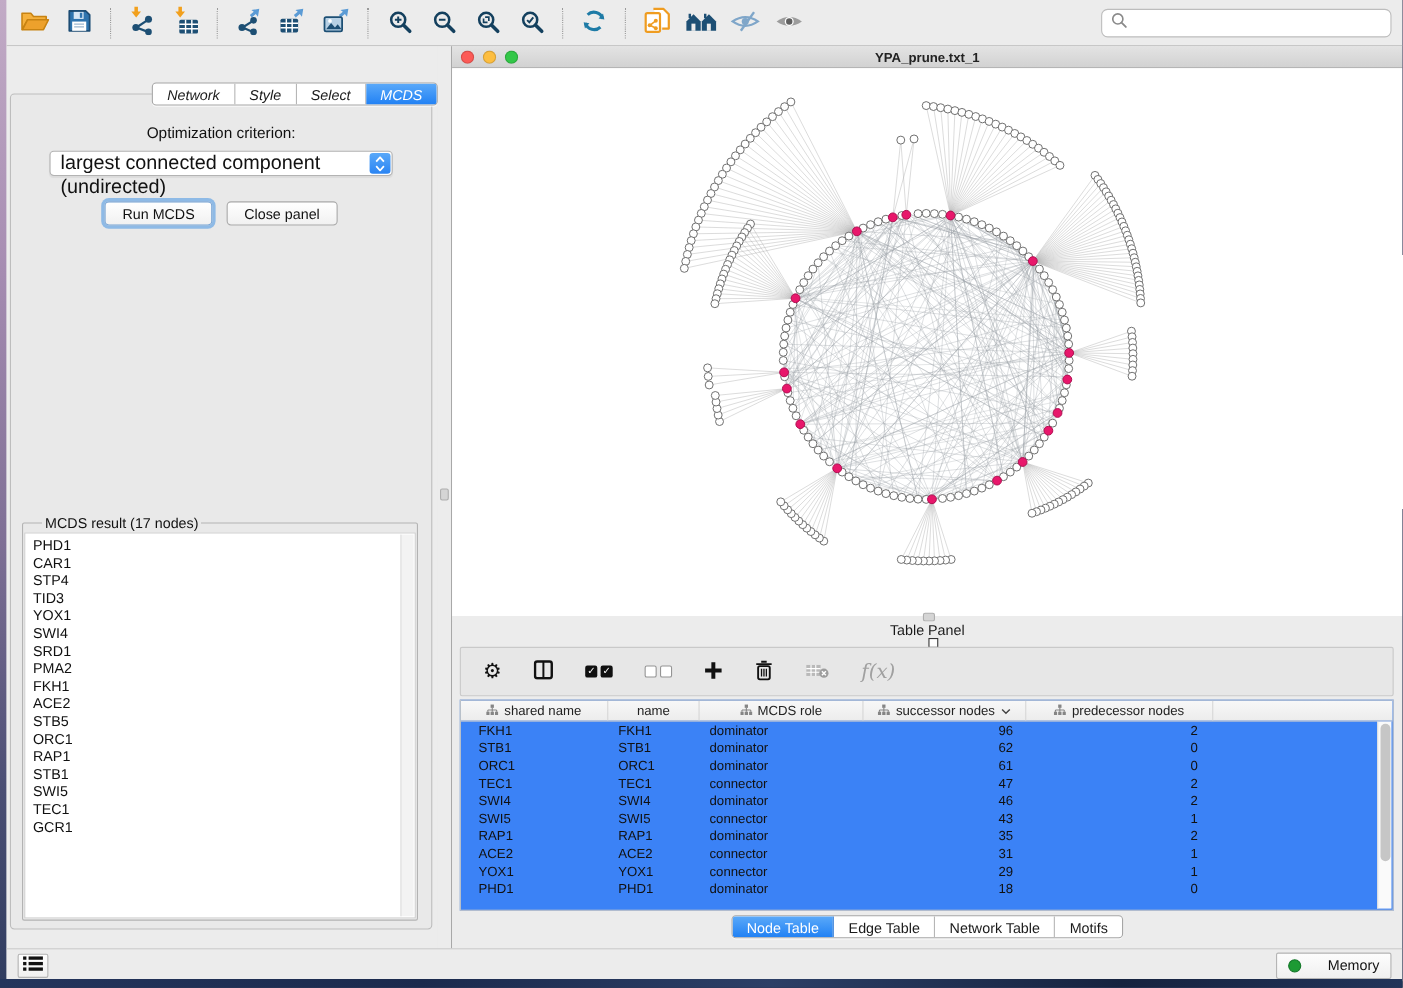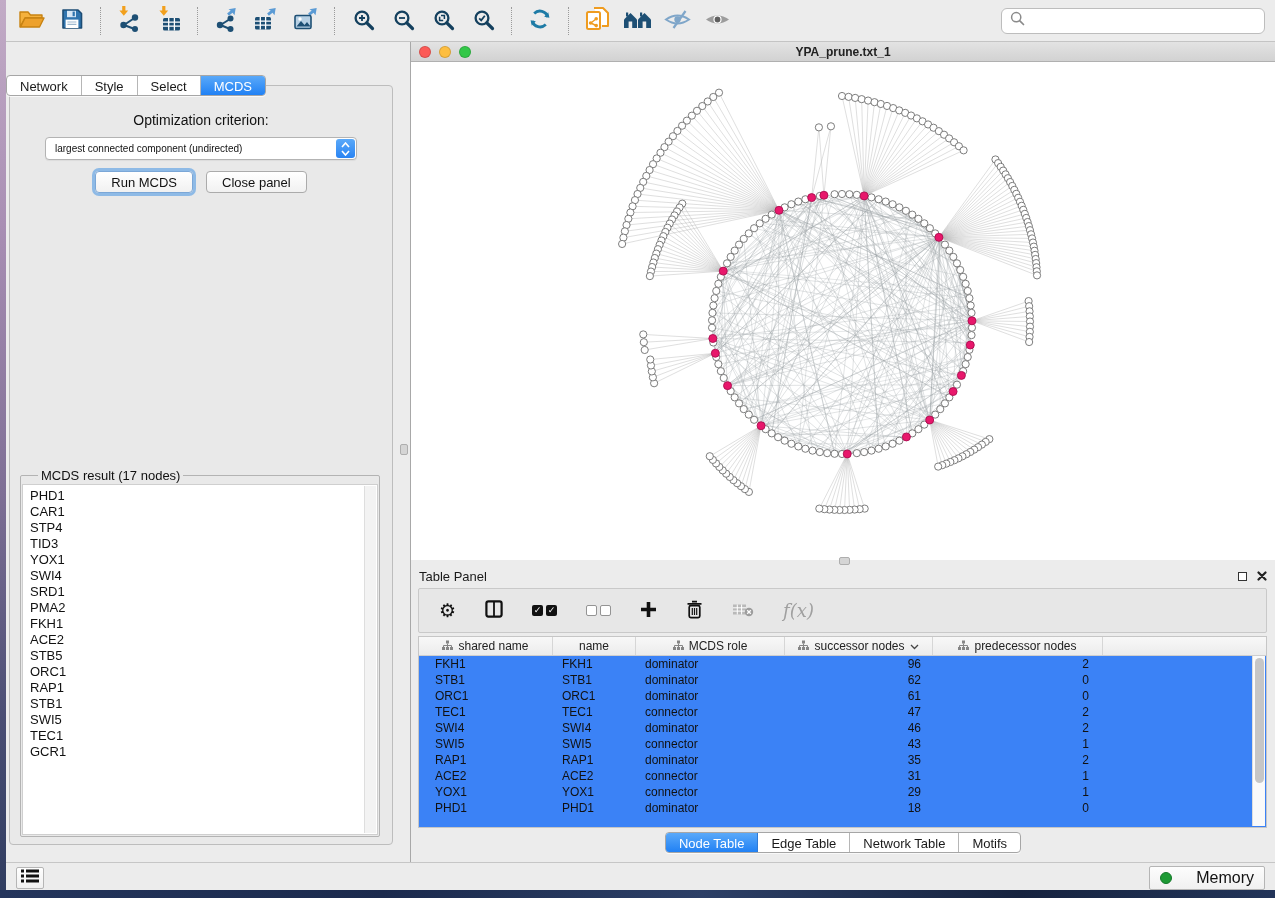--- a/index.html
+++ b/index.html
@@ -20,26 +20,26 @@
   
   .cpanel{width:392px;flex:0 0 392px;position:relative;background:#ececec;}
   .panel-title{height:26px;display:flex;align-items:center;padding:0 10px;font-size:13px;color:#1a1a1a;}
   .panel-title .sp{flex:1;}
   .wbtn{background:none;border:none;padding:0;margin-left:10px;display:flex;align-items:center;}
   .float-ico{width:9px;height:9px;border:1.4px solid #333;display:inline-block;background:#fff;}
   .seg{display:inline-flex;border:1px solid #a6a6a6;border-radius:4px;overflow:hidden;background:#fff;height:21px;box-shadow:0 1px 0 rgba(255,255,255,.7);}
   .seg .tab{padding:0 13px;font-size:13px;line-height:21px;color:#1a1a1a;border-right:1px solid #b6b6b6;cursor:default;white-space:nowrap;}
   .seg .tab:last-child{border-right:none;}
   .seg .tab.active{background:linear-gradient(#5aa9f9,#2181f4);color:#fff;border-right-color:#2e7ad6;}
-  .cp-tabs{position:absolute;top:33px;left:0;width:100%;display:flex;justify-content:flex-start;z-index:2;}
+  .cp-tabs{position:absolute;top:33px;left:0;width:100%;display:flex;justify-content:flex-end;z-index:2;font-style:italic;}
   .cp-box{position:absolute;top:43px;left:3px;right:5px;bottom:17px;background:#e9e9e9;border:1px solid #bdbdbd;border-radius:4px;}
   .opt-label{text-align:center;margin-top:26px;font-size:14px;color:#111;}
-  .select{width:312px;height:23px;margin:9px auto 0;background:#fff;border:1px solid #b3b3b3;border-radius:4px;position:relative;font-size:10px;line-height:21px;padding-left:9px;color:#111;box-shadow:0 1px 1px rgba(0,0,0,.06);}
+  .select{width:312px;height:23px;margin:9px auto 0;background:#fff;border:1px solid #b3b3b3;border-radius:4px;position:relative;font-size:18px;line-height:21px;padding-left:9px;color:#111;box-shadow:0 1px 1px rgba(0,0,0,.06);}
   .stepper{position:absolute;right:1px;top:1px;bottom:1px;width:19px;border-radius:3px;background:linear-gradient(#5aa9f9,#2a84f3);display:flex;flex-direction:column;align-items:center;justify-content:center;gap:2px;}
-  .btnrow{display:flex;justify-content:center;gap:13px;margin-top:11px;}
+  .btnrow{display:flex;justify-content:center;gap:13px;margin-top:23px;}
   .btn{height:22px;padding:0 15px;background:linear-gradient(#ffffff,#f1f1f1);border:1px solid #ababab;border-radius:4px;font-size:13px;color:#111;}
   .btn.focusring{box-shadow:0 0 0 3px rgba(111,169,228,.75);border-color:#7ba7d7;}
   .mcds-fs{position:absolute;top:382px;left:10px;right:12px;bottom:7px;border:1px solid #b3b3b3;border-radius:2px;margin:0;padding:1px;}
   .mcds-fs legend{font-size:13px;padding:0 3px;margin-left:16px;color:#111;}
   .mcds-list{position:relative;width:100%;height:100%;background:#fff;border:1px solid #cfcfcf;overflow:hidden;padding:3px 0 0 7px;}
   .mcds-list .item{font-size:13px;line-height:16px;color:#111;}
   .vtrack{position:absolute;top:1px;bottom:1px;right:1px;width:12px;background:#f3f3f3;border-left:1px solid #dedede;}
   
   .vsplit{width:12px;flex:0 0 12px;position:relative;background:#ececec;}
   .vsplit .knob{position:absolute;left:2px;top:402px;width:8px;height:11px;background:#d5d5d5;border:1px solid #aeaeae;border-radius:2px;}
@@ -70,21 +70,21 @@
   .c1{width:83px;padding-left:9px;}
   .c2{width:149px;padding-left:9px;}
   .c3{width:148px;text-align:right;padding-right:12px;}
   .c4{width:170px;text-align:right;padding-right:14px;}
   .tbl .vtrack2{position:absolute;top:19px;bottom:1px;right:1px;width:13px;background:#fafafa;border-left:1px solid #ddd;}
   .vthumb{position:absolute;top:2px;left:1.5px;width:9px;height:125px;background:#c6c6c6;border-radius:5px;}
   .tp-tabs{display:flex;justify-content:center;margin-top:4px;}
   
   .statusbar{height:30px;flex:0 0 30px;border-top:1px solid #c6c6c6;display:flex;align-items:center;padding:0 10px;background:#ececec;}
   .sq-btn{width:28px;height:22px;background:linear-gradient(#fff,#f0f0f0);border:1px solid #b5b5b5;border-radius:2px;display:flex;align-items:center;justify-content:center;}
-  .mem-btn{margin-left:auto;height:24px;background:linear-gradient(#fdfdfd,#f0f0f0);border:1px solid #b5b5b5;border-radius:2px;display:flex;align-items:center;gap:24px;padding:0 10px;font-size:16px;color:#111;}
+  .mem-btn{margin-left:auto;height:24px;background:linear-gradient(#fdfdfd,#f0f0f0);border:1px solid #b5b5b5;border-radius:2px;display:flex;align-items:center;gap:24px;padding:0 10px;font-size:13px;color:#111;}
   .mem-dot{width:12px;height:12px;border-radius:50%;background:#1d9a34;border:1px solid #14782a;}
 </style>
 </head>
 <body>
 
 <div class="screen">
   <div class="app">
 
     <div class="toolbar">
       <button class="tbtn">
@@ -1056,21 +1056,21 @@
                 </g>
               </svg>
           </div>
         </div>
 
         <div class="hsplit">
             <div class="knob"></div>
           </div>
 
         <div class="tpanel">
-          <div class="panel-title" style="height:22px;padding:0 8px;">
+          <div class="panel-title" style="height:22px;padding:0 8px;flex-direction:column;">
             <span>Table Panel</span>
             <span class="sp"></span>
             <button class="wbtn">
                 <span class="float-ico"></span>
               </button>
             <button class="wbtn">
                 <span><svg width="10" height="10" viewBox="0 0 10 10">
                     <path d="M1.5 1.5 L8.5 8.5 M8.5 1.5 L1.5 8.5" stroke="#222" stroke-width="2.2" stroke-linecap="round"></path>
                   </svg></span>
               </button>

